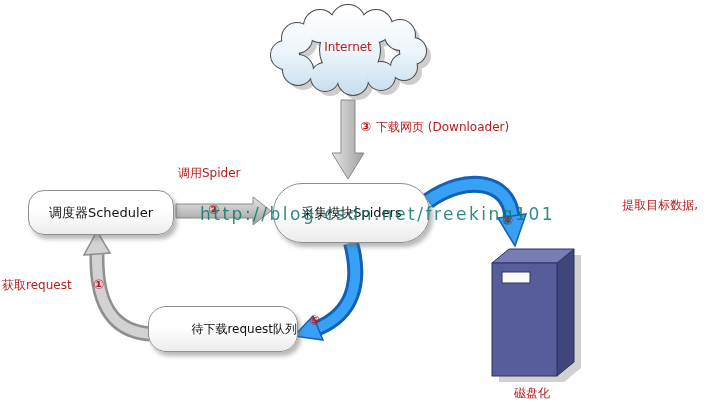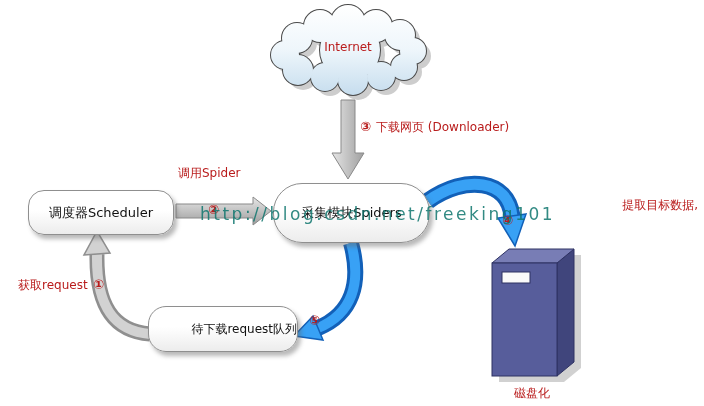--- a/index.html
+++ b/index.html
@@ -25,21 +25,21 @@
   #lbl-downloader{left:360px;top:119px;}
   #lbl-downloader .num{margin-right:5px;}
   #lbl-callspider{left:178px;top:165px;}
   #num2{left:208px;top:202px;}
   #num4{left:502px;top:213px;}
   #lbl-pipeline{left:540px;top:197px;width:158px;text-align:right;line-height:16px;}
   #lbl-pipeline span{display:block;white-space:nowrap;}
   #lbl-extract{left:360px;top:286px;}
   #num5{left:309px;top:313px;}
   #num1{left:93px;top:277px;}
-  #lbl-getrequest{left:18px;top:277px;}
+  #lbl-getrequest{left:2px;top:277px;}
   #lbl-disk{left:497px;top:385px;width:70px;text-align:center;}
   #watermark{
     position:absolute;left:200px;top:204px;z-index:5;white-space:nowrap;
     font-size:17px;letter-spacing:2.5px;color:#0f766e;opacity:.85;
   }
 </style>
 </head>
 <body>
 
 <div class="canvas">

